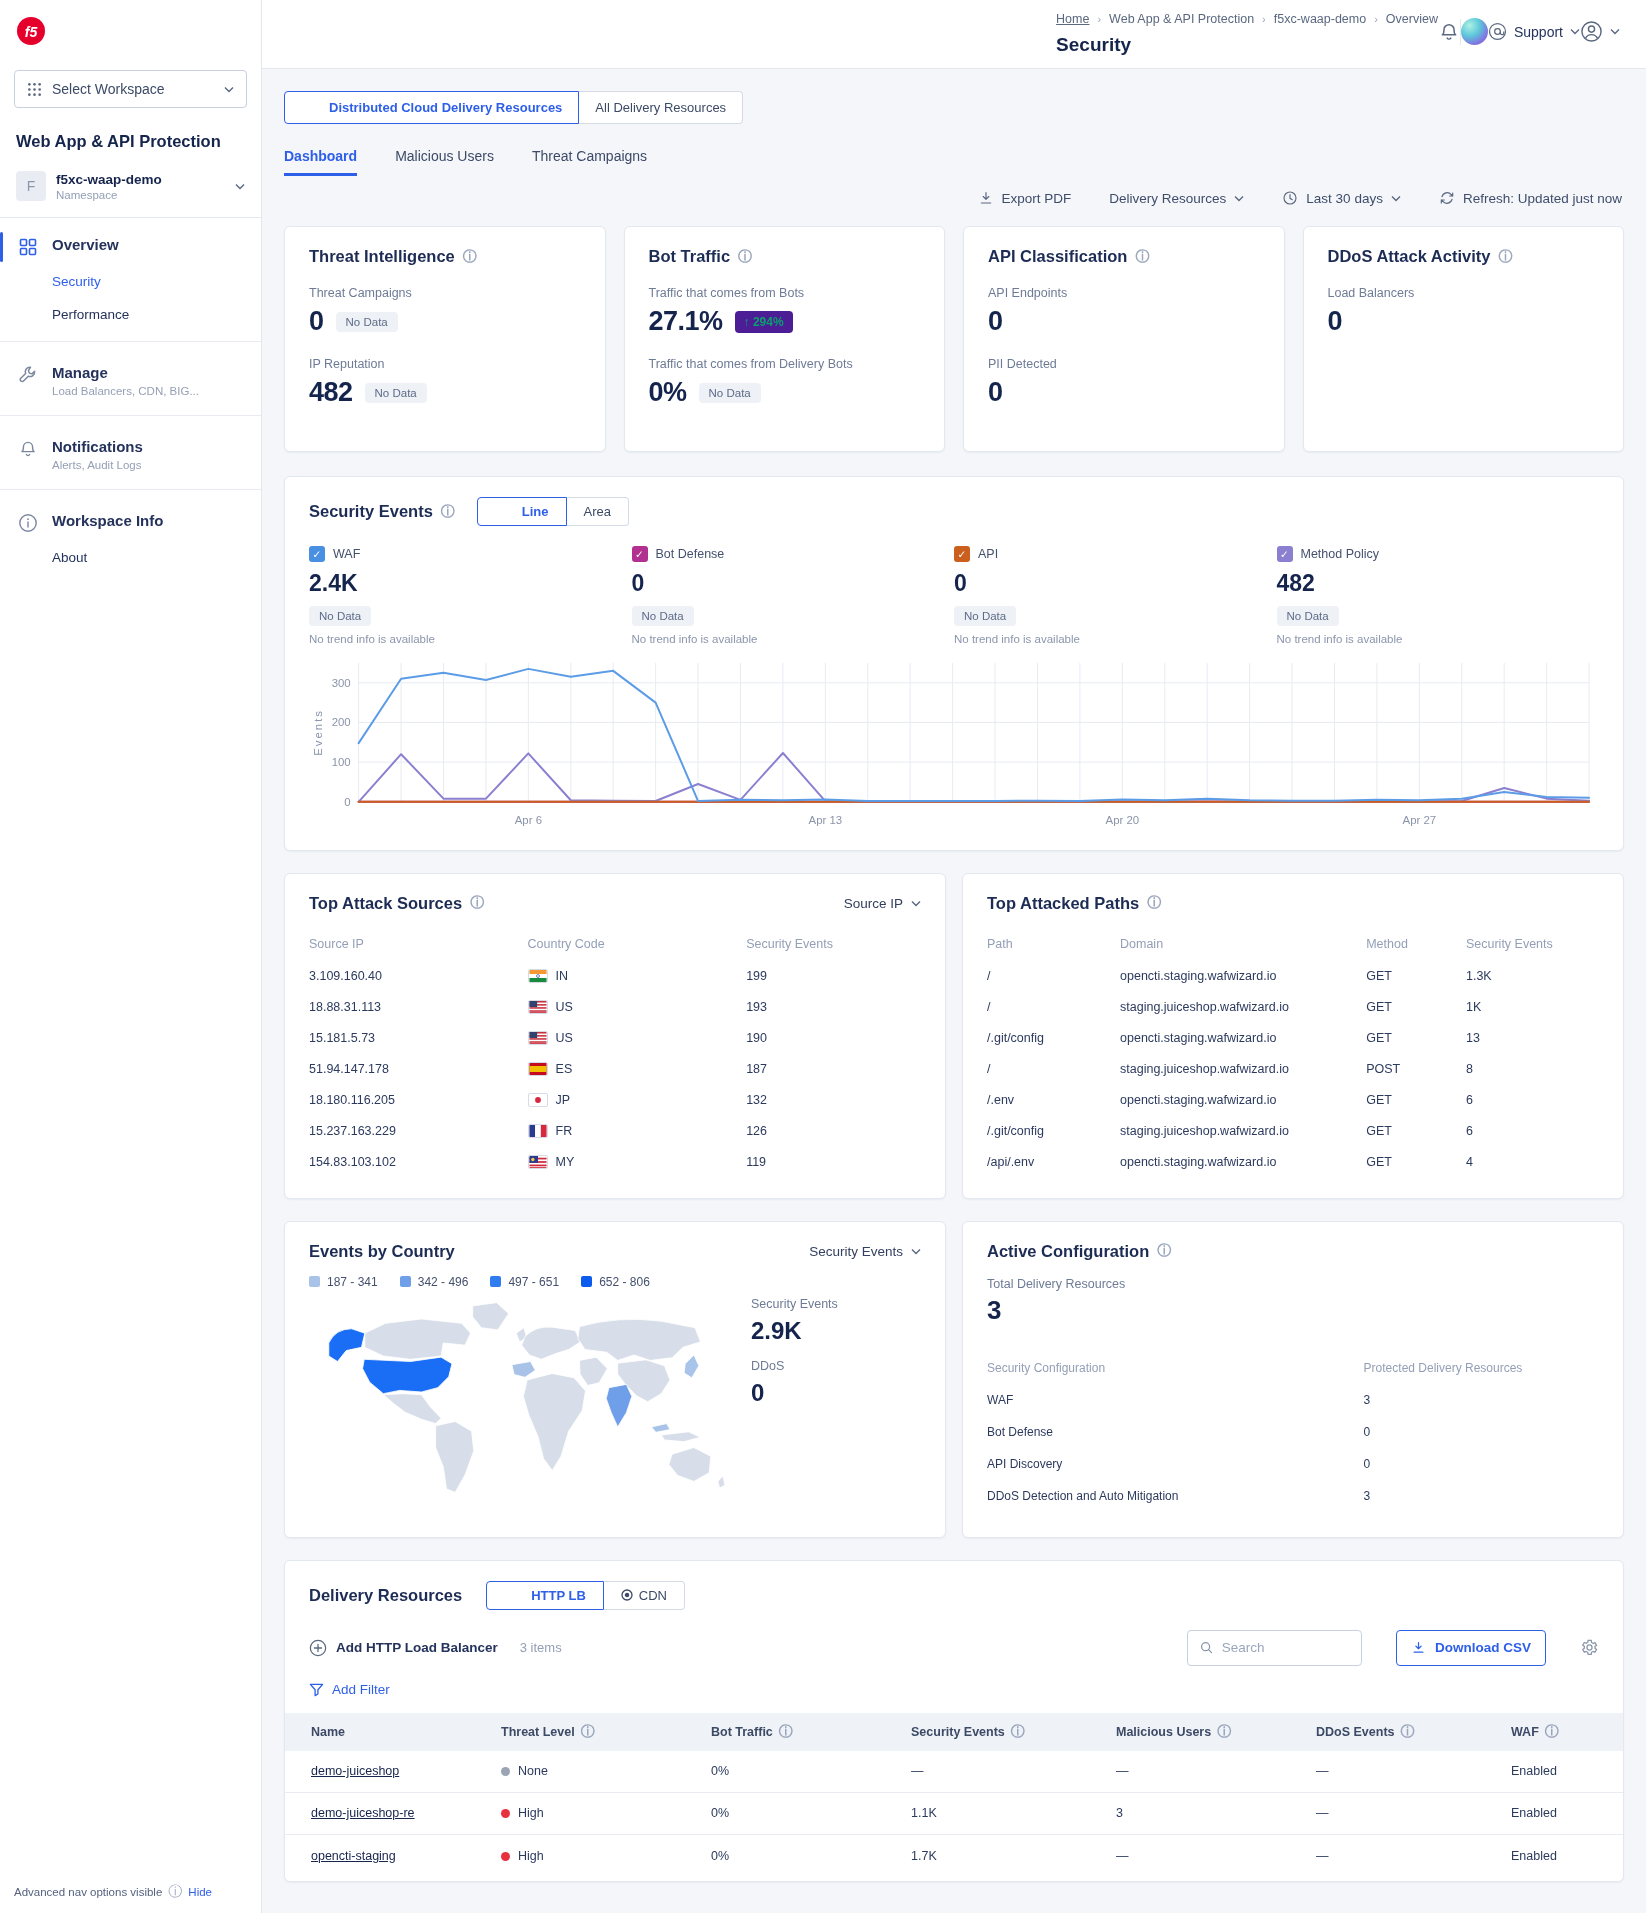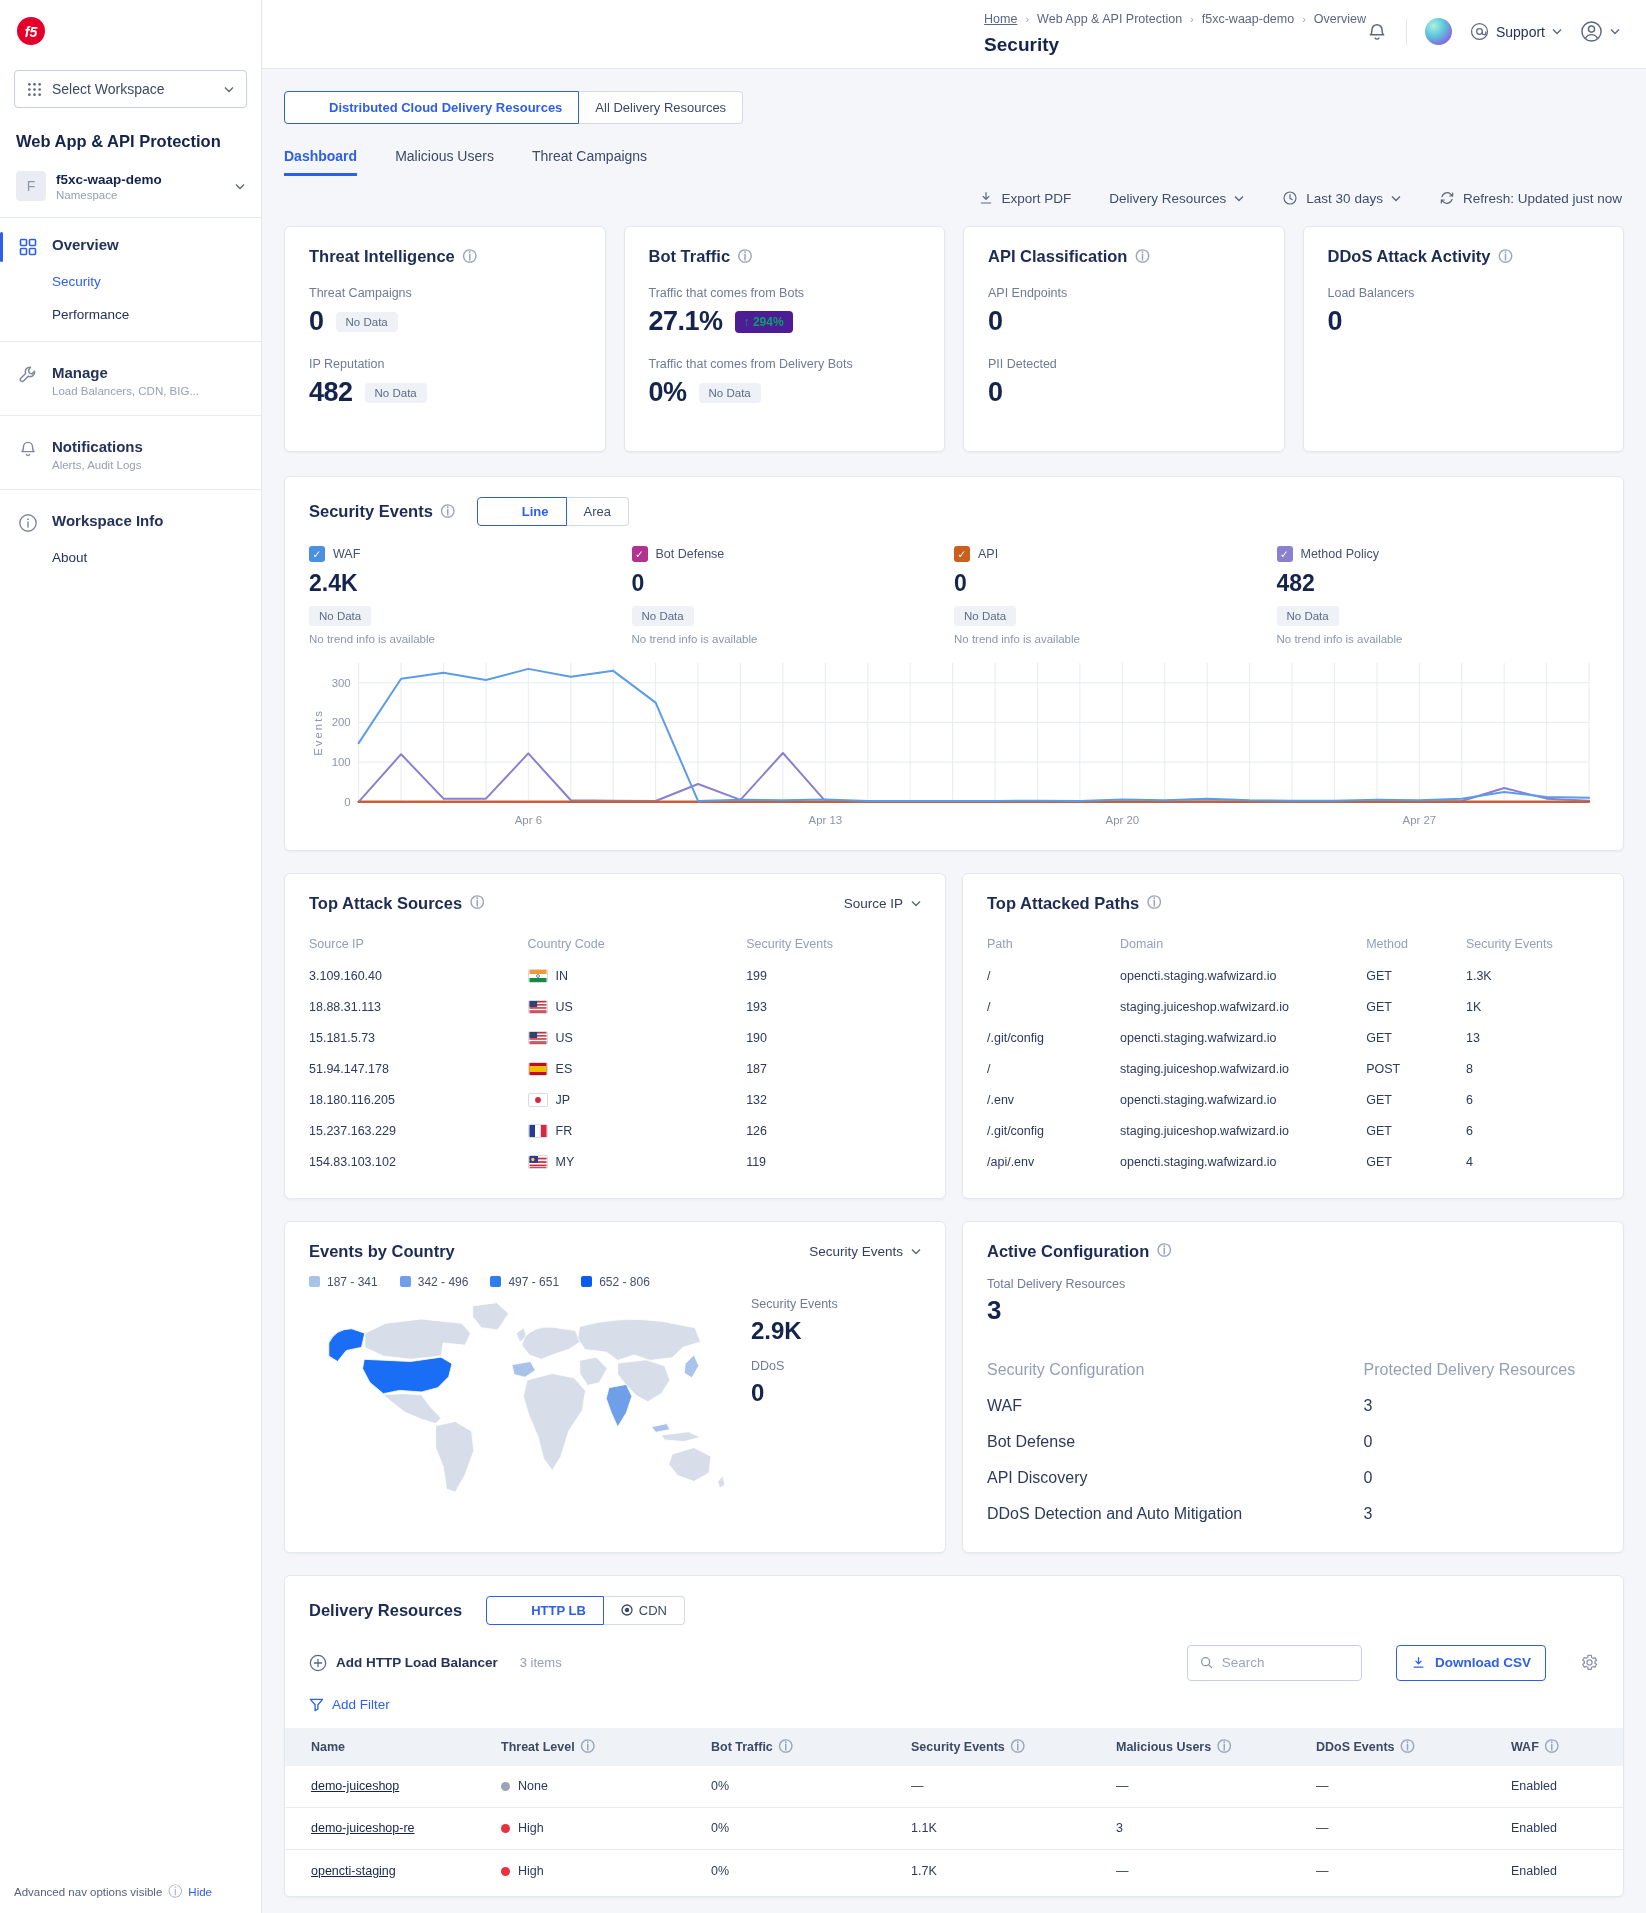--- a/index.html
+++ b/index.html
@@ -35,21 +35,21 @@
   .side-footer { position:absolute; bottom:12px; left:14px; font-size:11.5px; color:#55627e; display:flex; gap:6px; align-items:center; }
   .side-footer .hide { color:var(--blue); cursor:pointer; }
 
   
   .main { flex:1; display:flex; flex-direction:column; min-width:0; }
   .topbar { background:#fff; border-bottom:1px solid var(--border); padding:12px 26px 12px 26px; display:flex; justify-content:flex-end; align-items:flex-start; }
   .crumbs { font-size:12.5px; color:#5a6880; display:flex; gap:8px; align-items:center; }
   .crumbs .link { text-decoration:underline; cursor:pointer; }
   .crumbs .sep { color:#9aa6bc; font-size:11px; }
   .page-title { font-size:19px; font-weight:700; color:#15244d; margin-top:8px; }
-  .top-actions { display:flex; align-items:center; gap:18px; padding-top:6px; }
+  .top-actions { display:flex; align-items:center; padding-top:6px; }
   .icon-btn { width:22px; height:22px; color:#5a6880; cursor:pointer; }
   .vdiv { width:1px; height:26px; background:#e3e8f0; }
   .orb { width:27px; height:27px; border-radius:50%; cursor:pointer;
          background:radial-gradient(circle at 32% 28%, #aef0e4 0%, #5fc9da 38%, #7f74e0 72%, #a95fd4 100%); }
   .support { display:flex; align-items:center; gap:7px; font-size:14px; color:#25335c; cursor:pointer; }
   .chev { width:10px; height:7px; color:#5a6880; }
 
   
   .content { padding:22px 22px 0; flex:1; }
   .seg { display:inline-flex; }
@@ -108,21 +108,21 @@
   .country-body { display:flex; margin-top:14px; gap:10px; }
   .map-zone { flex:1; }
   .range-legend { display:flex; gap:22px; font-size:12px; color:#44506e; align-items:center; margin-bottom:6px; }
   .sw { width:11px; height:11px; border-radius:2px; display:inline-block; margin-right:7px; vertical-align:-1px; }
   .country-stats { width:170px; padding-top:8px; }
   .cs-label { font-size:12.5px; color:#6e7b96; margin-top:14px; }
   .cs-val { font-size:24px; font-weight:700; color:#15244d; margin-top:6px; }
   .cfg-total-label { font-size:12.5px; color:#6e7b96; margin-top:16px; }
   .cfg-total { font-size:26px; font-weight:700; color:#15244d; margin-top:4px; }
   .cfg-table { margin-top:26px; }
-  .cfg-row { display:grid; grid-template-columns:1.6fr 1fr; font-size:16px; padding:9px 0; color:#2c3a5e; }
+  .cfg-row { display:grid; grid-template-columns:1.6fr 1fr; font-size:12px; padding:9px 0; color:#2c3a5e; }
   .cfg-row.hd { color:#939fb6; }
 
   
   .dr-card { margin-top:22px; padding:20px 24px 4px; }
   .dr-head { display:flex; align-items:center; gap:24px; }
   .dr-controls { display:flex; justify-content:space-between; align-items:center; margin-top:20px; }
   .dr-left { display:flex; align-items:center; gap:22px; }
   .add-lb { display:flex; align-items:center; gap:9px; font-size:13.5px; font-weight:600; color:#25335c; cursor:pointer; }
   .items-count { font-size:13px; color:#939fb6; }
   .dr-right { display:flex; align-items:center; gap:34px; }

